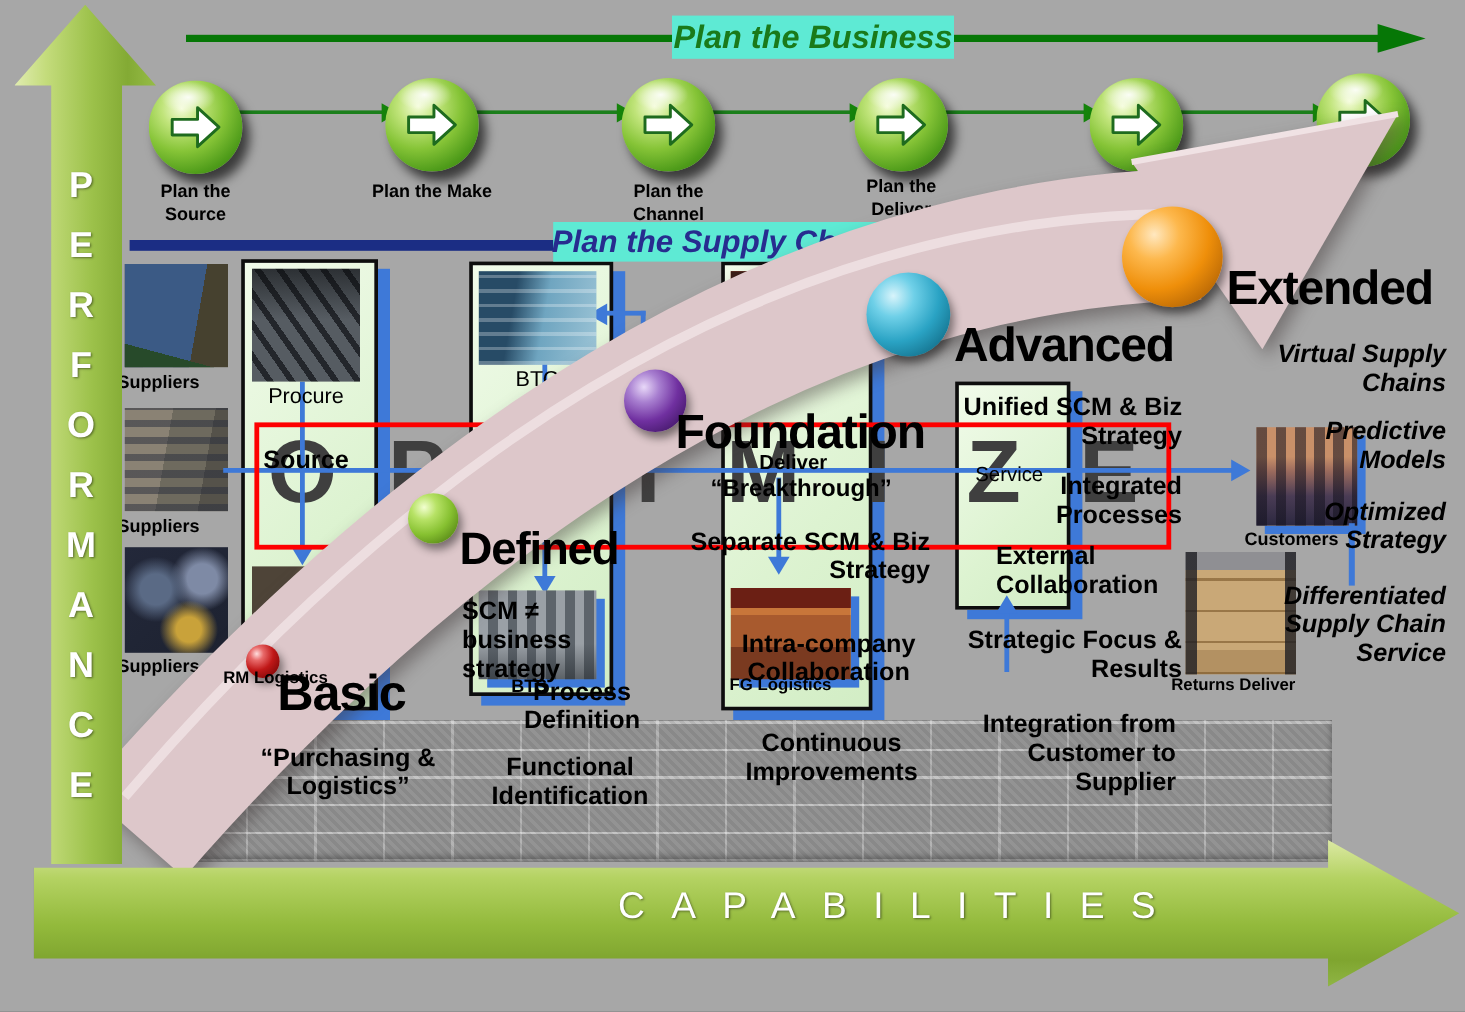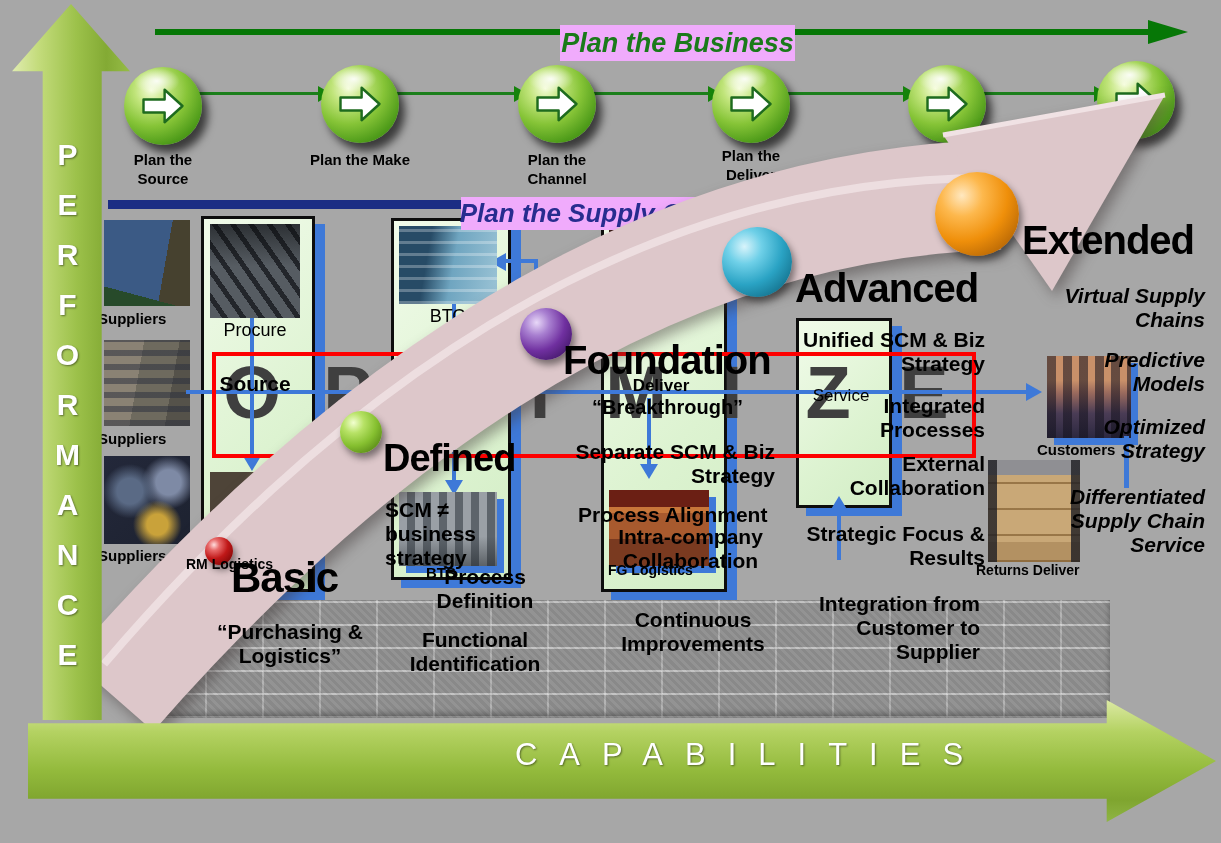--- a/index.html
+++ b/index.html
@@ -17,21 +17,21 @@
       clip-path:polygon(0 19%,90.8% 19%,90.8% 0,100% 50%,90.8% 100%,90.8% 81%,0 81%);
       filter:drop-shadow(0px 6px 5px rgba(0,0,0,.6));}
   #perf-text{left:50px;top:138px;writing-mode:vertical-rl;text-orientation:upright;
       letter-spacing:17px;font-size:30px;font-weight:bold;color:#fff;
       text-shadow:1px 1px 2px rgba(0,0,0,.45);}
   #cap-text{left:400px;top:737px;width:700px;text-align:center;letter-spacing:22px;
       font-size:31px;color:#fff;text-shadow:1px 1px 2px rgba(0,0,0,.45);}
 
   
   .hline{position:absolute;background:#067706;}
-  #title-box,#psc-box{background:#f0abfc;display:flex;align-items:center;justify-content:center;margin-top:12px;}
+  #title-box,#psc-box{background:#5eead4;display:flex;align-items:center;justify-content:center;}
   #title-box{left:560px;top:13px;width:235px;height:36px;}
   #title-text{color:#1A7A1A;font-weight:bold;font-style:italic;font-size:27px;white-space:nowrap;}
   #psc-box{left:461px;top:185px;width:272px;height:33px;}
   #psc-text{color:#272C8F;font-weight:bold;font-style:italic;font-size:26px;white-space:nowrap;}
   #navy-bar{position:absolute;left:108px;top:200px;width:727px;height:9px;background:#1B2D84;}
 
   
   .orb{position:absolute;width:78px;height:78px;border-radius:50%;
       background:radial-gradient(ellipse 42% 24% at 42% 18%,rgba(255,255,255,.9),rgba(255,255,255,0) 70%),
                  radial-gradient(circle at 35% 30%,#f4fcd8 0%,#c0e47a 22%,#86c437 48%,#4f9c1a 74%,#357a0e 96%);
@@ -248,26 +248,25 @@
   <div class="cap z9" style="left:426px;top:564px;width:60px">BTS</div>
   <div class="cap z9" style="left:608px;top:562px;width:104px;font-size:14px;line-height:17px">FG Logistics</div>
   <div class="cap z9" style="left:976px;top:562px;width:116px;font-size:14px;line-height:17px">Returns Deliver</div>
 
   <div class="note z9" style="left:200px;top:620px;width:180px;text-align:center">“Purchasing &amp; Logistics”</div>
   <div class="note z9" style="left:385px;top:498px;width:160px;text-align:left">SCM ≠ business strategy</div>
   <div class="note z9" style="left:405px;top:565px;width:160px;text-align:center">Process Definition</div>
   <div class="note z9" style="left:400px;top:628px;width:150px;text-align:center">Functional Identification</div>
   <div class="note z9" style="left:592px;top:396px;width:146px;text-align:center;font-size:20px">“Breakthrough”</div>
   <div class="note z9" style="left:575px;top:440px;width:200px;text-align:right">Separate SCM &amp; Biz Strategy</div>
-  <div class="note z9" style="left:578px;top:503px;width:200px;text-align:left;white-space:nowrap">Process Alignment</div>
   <div class="note z9" style="left:603px;top:525px;width:175px;text-align:center">Intra-company Collaboration</div>
   <div class="note z9" style="left:608px;top:608px;width:170px;text-align:center">Continuous Improvements</div>
   <div class="note z9" style="left:790px;top:328px;width:195px;text-align:right">Unified SCM &amp; Biz Strategy</div>
   <div class="note z9" style="left:860px;top:394px;width:125px;text-align:right">Integrated Processes</div>
-  <div class="note z9" style="left:830px;top:452px;width:155px;text-align:right">External Collaboration</div>
+  <div class="note z9" style="left:830px;top:452px;width:155px;">External Collaboration</div>
   <div class="note z9" style="left:795px;top:522px;width:190px;text-align:right">Strategic Focus &amp; Results</div>
   <div class="note z9" style="left:805px;top:592px;width:175px;text-align:right">Integration from Customer to Supplier</div>
   <div class="note noteI z9" style="left:1035px;top:284px;width:170px;text-align:right">Virtual Supply Chains</div>
   <div class="note noteI z9" style="left:1085px;top:348px;width:120px;text-align:right">Predictive Models</div>
   <div class="note noteI z9" style="left:1080px;top:415px;width:125px;text-align:right">Optimized Strategy</div>
   <div class="note noteI z9" style="left:1040px;top:485px;width:165px;text-align:right">Differentiated Supply Chain Service</div>
 
   <div id="perf-arrow" class="abs axis-arrow z10"></div>
   <div id="perf-text" class="abs z11">PERFORMANCE</div>
   <div id="cap-arrow" class="abs z10"></div>

